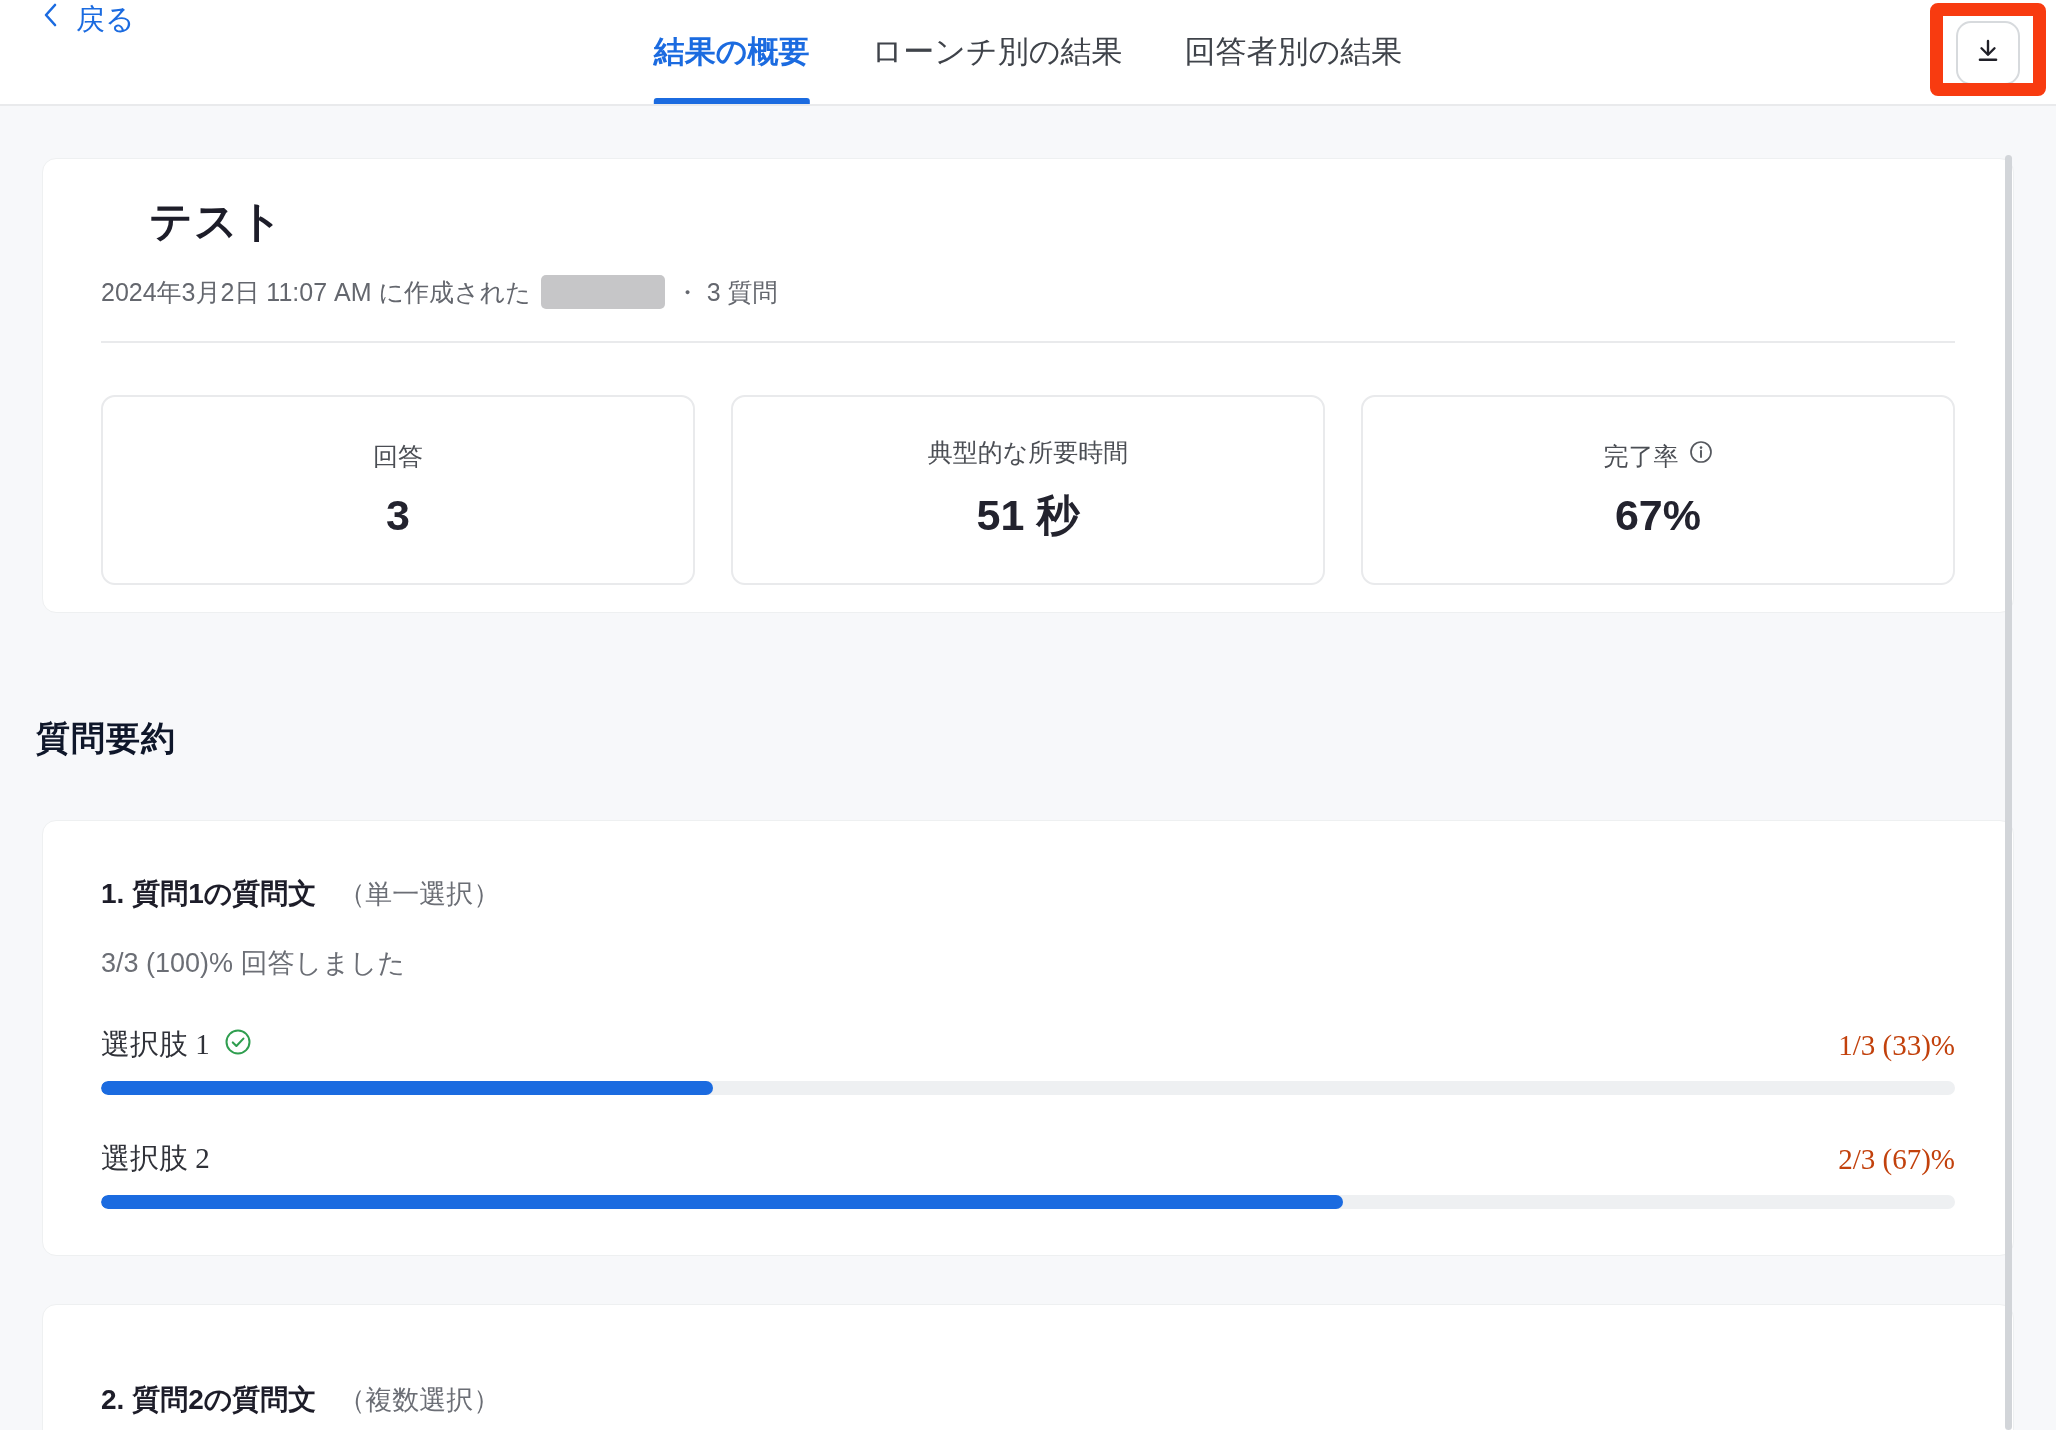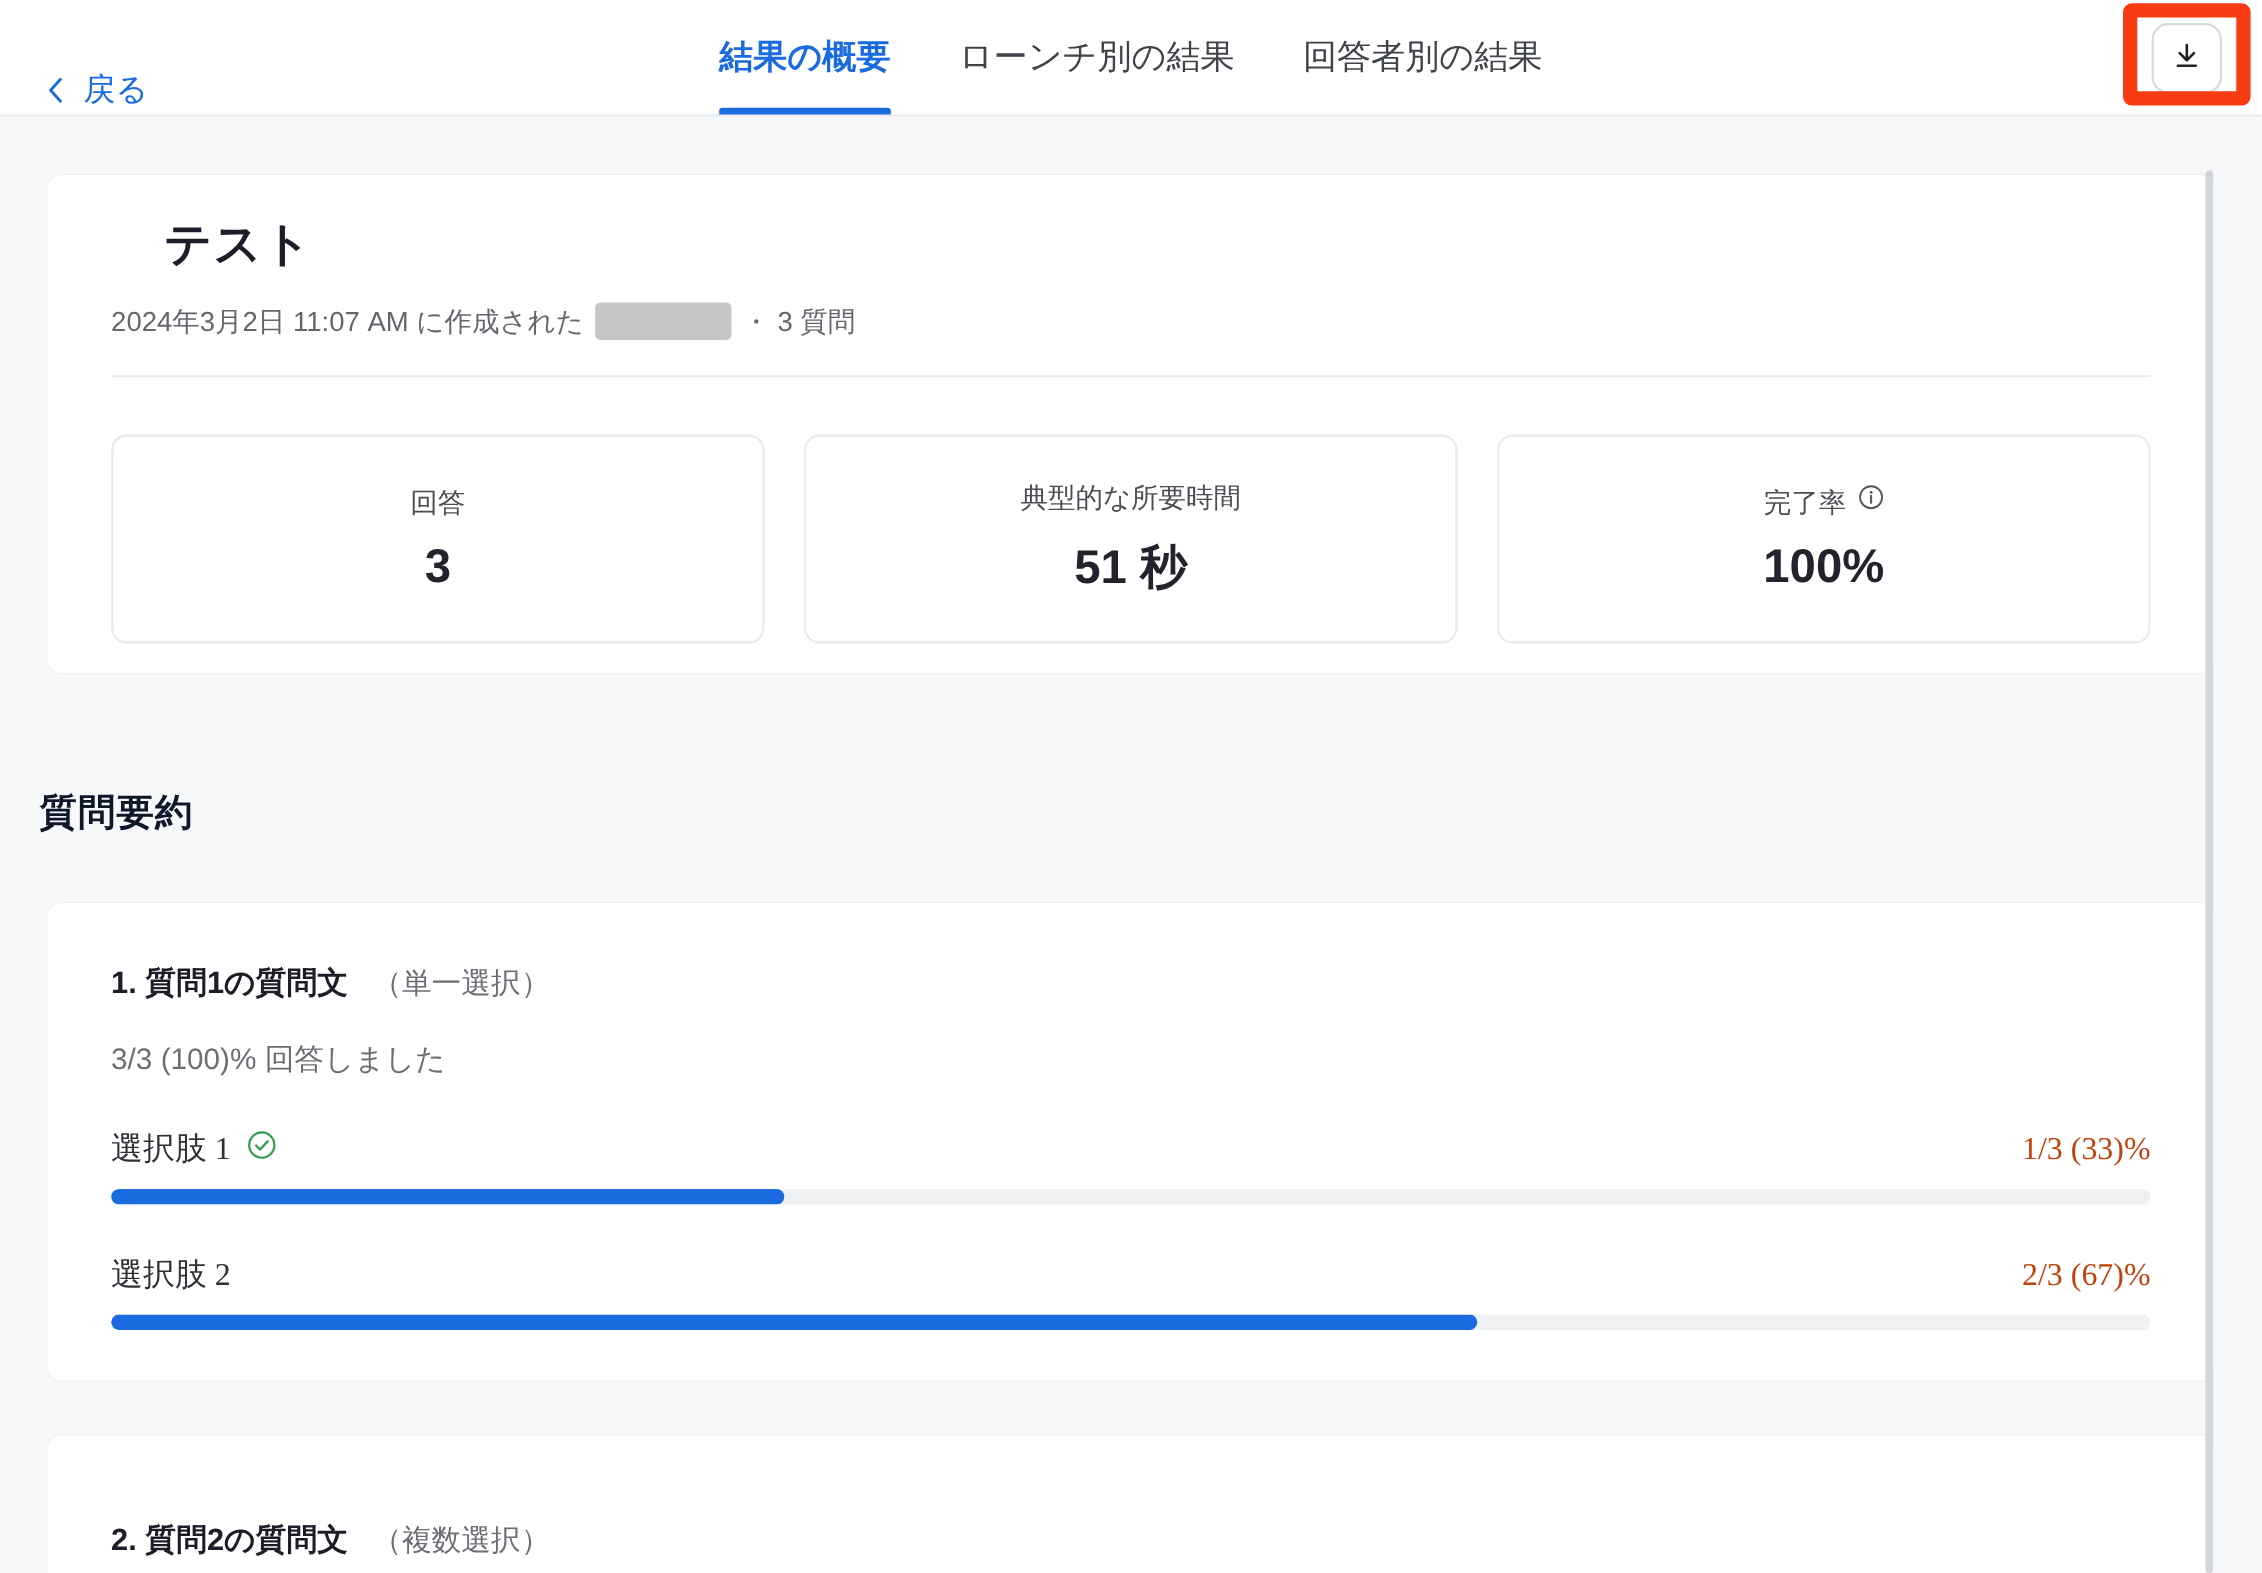--- a/index.html
+++ b/index.html
@@ -23,22 +23,22 @@
   }
 
   
   .header{
     position:absolute;top:0;left:0;width:2056px;height:106px;
     background:#ffffff;border-bottom:2px solid #e9eaec;
     z-index:5;
   }
   .back-link{
     position:absolute;left:40px;top:0;height:132px;
-    display:flex;align-items:center;gap:14px;
-    color:var(--accent);font-size:29px;cursor:pointer;margin-top:16px;
+    display:flex;gap:14px;
+    color:var(--accent);font-size:29px;cursor:pointer;
   }
   .back-link svg{display:block;}
   .tabs{
     position:absolute;left:50%;top:0;transform:translateX(-50%);
     height:104px;display:flex;gap:62px;align-items:stretch;
   }
   .tab{
     position:relative;display:flex;align-items:center;
     font-size:31px;color:#3f434a;cursor:pointer;white-space:nowrap;
   }
@@ -188,21 +188,21 @@
         <div class="stat-label">
           <span>完了率</span>
           <span>
             <svg width="24" height="24" viewBox="0 0 24 24" fill="none">
               <circle cx="12" cy="12" r="10" stroke="#55585e" stroke-width="1.7"></circle>
               <circle cx="12" cy="7.6" r="1.3" fill="#55585e"></circle>
               <path d="M12 10.8 V17" stroke="#55585e" stroke-width="1.9" stroke-linecap="round"></path>
             </svg>
           </span>
         </div>
-        <div class="stat-value">100%</div>
+        <div class="stat-value">67%</div>
       </div>
     </div>
   </div>
 
   <div class="section-heading">質問要約</div>
 
   <div class="card question-card">
     <div class="q-title-row">
       <span class="q-title">1. 質問1の質問文</span>
       <span class="q-type">（単一選択）</span>

